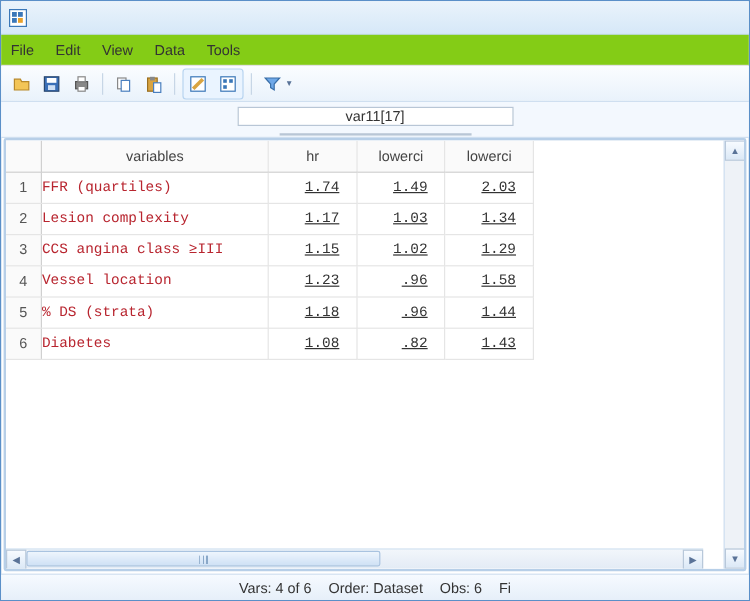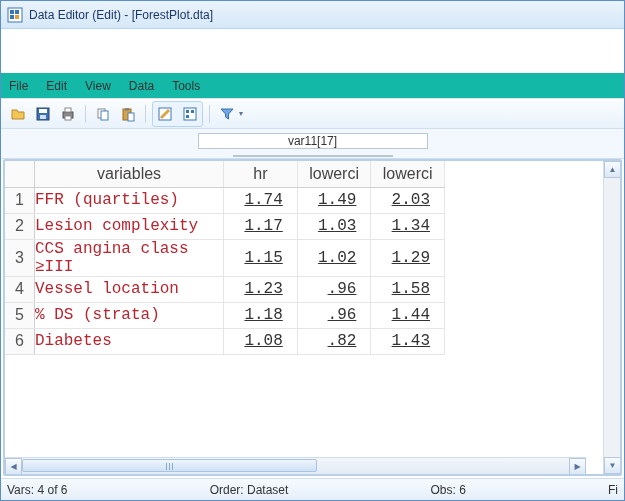--- a/index.html
+++ b/index.html
@@ -1,68 +1,67 @@
 <!DOCTYPE html>
 <html><head>
 <meta charset="utf-8">
 <style>
   * { box-sizing: border-box; margin: 0; padding: 0; }
   body { font-family: "Microsoft YaHei", "Segoe UI", Tahoma, sans-serif; font-size: 12px; background: #fff; width: 625px; height: 501px; overflow: hidden; position: relative; }
   .window { border: 1px solid #5a8fc8; width: 625px; height: 501px; display: flex; flex-direction: column; background: #fff; }
   .titlebar { background: linear-gradient(#eaf3fb, #d6e8f8); height: 28px; display: flex; align-items: center; padding: 0 6px; border-bottom: 1px solid #b7d4ef; }
   .titlebar .app-icon { width: 16px; height: 16px; margin-right: 6px; }
   .titlebar .title { color: #1b386b; font-size: 12px; }
-  .menubar { height: 26px; display: flex; align-items: center; padding: 4px 8px; gap: 18px; border-bottom: 1px solid #e3e3e3; background: #14b8a6; margin-top: 44px; }
+  .menubar { height: 26px; display: flex; align-items: center; padding: 4px 8px; gap: 18px; border-bottom: 1px solid #e3e3e3; background: #84cc16; }
   .menubar span { color: #333; font-size: 12px; cursor: default; }
   .toolbar { height: 30px; display: flex; align-items: center; padding: 0 6px; gap: 3px; background: linear-gradient(#fbfdff, #e9f2fb); border-bottom: 1px solid #cfdff0; }
   .tb-btn { width: 22px; height: 22px; display: flex; align-items: center; justify-content: center; border-radius: 3px; }
   .tb-sep { width: 1px; height: 18px; background: #c7d6e6; margin: 0 3px; }
   .tb-group-active { display:flex; gap:3px; padding:1px; border:1px solid #b8d4f0; border-radius:3px; background:#eaf4ff; }
   .addrbar { height: 30px; display: flex; align-items: center; padding: 4px 6px; gap: 6px; background: #f3f8fe; border-bottom: 1px solid #cfdff0; flex-direction: column; }
   .addr-box { height: 22px; border: 1px solid #b8c6d6; background: #fff; display: flex; align-items: center; padding: 0 6px; font-size: 12px; color: #333; }
   .addr-box.var { width: 230px; justify-content: center; }
   .addr-box.val { width: 160px; }
   .grid-wrap { flex: 1; display: flex; border: 2px solid #b7cfe8; border-radius: 2px; margin: 0 2px 2px 2px; overflow: hidden; position: relative; }
   .grid { flex: 1; overflow: hidden; background: #fff; position: relative; }
   table { border-collapse: collapse; width: 440px; }
-  th, td { border-right: 1px solid #e5e5e5; border-bottom: 1px solid #e5e5e5; height: 26px; font-size: 16px; }
+  th, td { border-right: 1px solid #e5e5e5; border-bottom: 1px solid #e5e5e5; height: 26px; font-size: 12px; }
   thead th { background: #fafafa; font-weight: normal; color: #444; text-align: center; border-bottom: 1px solid #d0d0d0; }
   th.rownum, td.rownum { width: 28px; background: #fafafa; text-align: center; color: #555; border-right: 1px solid #d0d0d0; }
   th.corner { background:#fafafa; border-right:1px solid #d0d0d0; border-bottom:1px solid #d0d0d0; }
   td.var { width: 180px; text-align: left; padding-right: 20px; color: #b8252f; font-family: "Courier New", monospace; }
   td.num { width: 70px; text-align: right; padding-right: 14px; color: #333; font-family: "Courier New", monospace; text-decoration: underline; }
   th.colvar { width:180px; } th.colnum { width:70px; }
   .vscroll { width: 17px; background: #eef2f7; border-left: 1px solid #cfdff0; position: relative; }
   .vs-btn { position: absolute; left: 0; width: 17px; height: 17px; background: linear-gradient(#f7fbff,#dbe8f6); border:1px solid #b8c8da; display:flex; align-items:center; justify-content:center; font-size:8px; color:#5a7398; }
   .vs-btn.top { top: 0; } .vs-btn.bot { bottom: 0; }
   .hscroll { position: absolute; left: 0; bottom: 0; height: 17px; right: 17px; background: linear-gradient(#f2f6fb,#e3ebf5); border-top: 1px solid #cfdff0; display:flex; align-items:center; }
   .hs-btn { width: 17px; height: 17px; background: linear-gradient(#f7fbff,#dbe8f6); border:1px solid #b8c8da; display:flex; align-items:center; justify-content:center; font-size:8px; color:#5a7398; }
   .hs-track { flex:1; height:17px; position:relative; }
   .hs-thumb { position:absolute; left:0; top:1px; height:13px; width:54%; background: linear-gradient(#eef5fd,#cfe1f5); border:1px solid #a9c3e0; border-radius:2px; }
   .hs-grip { position:absolute; left:50%; top:3px; transform:translateX(-50%); width:8px; height:7px; background: repeating-linear-gradient(90deg,#8aa8c8 0 1px,transparent 1px 3px); }
-  .statusbar { height: 22px; background: linear-gradient(#f6faff,#e6eff9); border-top: 1px solid #cfdff0; display:flex; align-items:center; justify-content:space-between; padding: 0 6px; gap: 14px; color:#333; font-size:12px; }
+  .statusbar { height: 22px; background: linear-gradient(#f6faff,#e6eff9); border-top: 1px solid #cfdff0; display:flex; align-items:center; justify-content:center; padding: 0 6px; gap: 14px; color:#333; font-size:12px; }
   .grid-inner { position:absolute; top:0; left:0; right:0; bottom:17px; overflow:hidden; }
   svg { display:block; }
 </style>
 </head>
 <body>
 
 <div class="window">
 
   <div class="titlebar">
     <span class="app-icon">
       <svg width="16" height="16">
           <rect x="1" y="1" width="14" height="14" fill="#fff" stroke="#3a77b8"></rect>
           <rect x="3" y="3" width="4" height="4" fill="#3a77b8"></rect>
           <rect x="8" y="3" width="4" height="4" fill="#3a77b8"></rect>
           <rect x="3" y="8" width="4" height="4" fill="#3a77b8"></rect>
           <rect x="8" y="8" width="4" height="4" fill="#e8a02a"></rect>
         </svg>
     </span>
-    <span class="title">Data Editor (Edit) - [ForestPlot.dta]</span>
   </div>
 
   <div class="menubar" id="menubar">
       <span>File</span>
       <span>Edit</span>
       <span>View</span>
       <span>Data</span>
       <span>Tools</span>
     </div>
 

